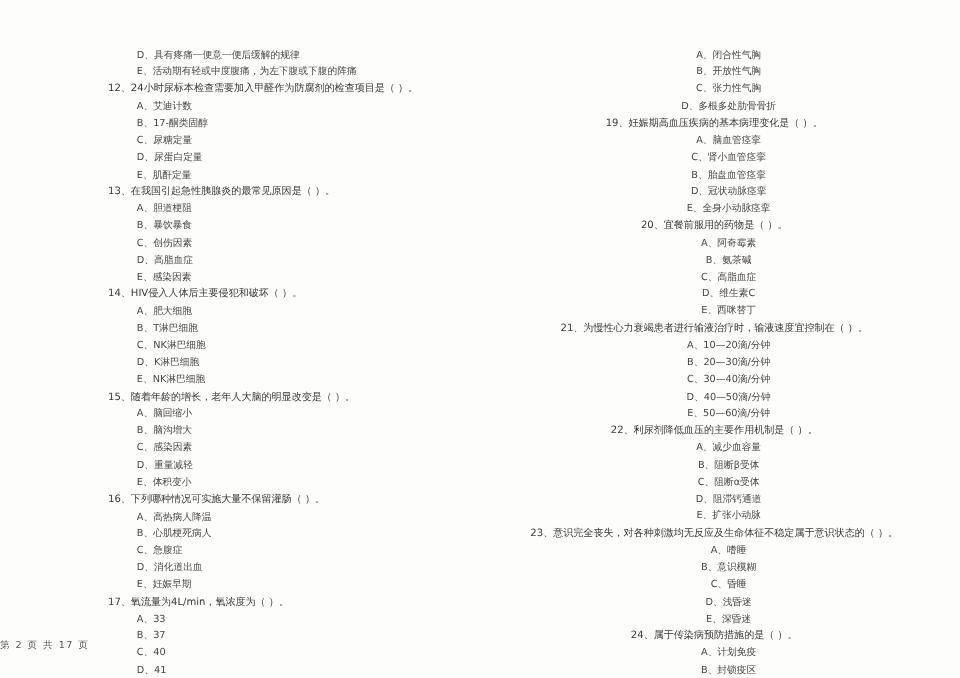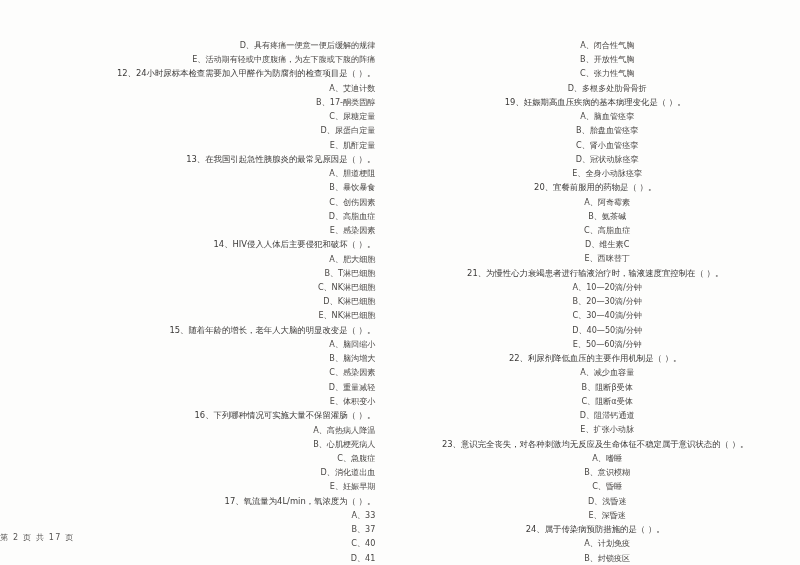--- a/index.html
+++ b/index.html
@@ -28,21 +28,21 @@
     width: 800px;
     height: 482px;
     display: flex;
     flex-direction: row;
   }
   .col {
     width: 400px;
     padding: 0 14px 0 0;
     box-sizing: border-box;
   }
-  .col-left  { padding-left: 100px; text-align: right; }
+  .col-left  { padding-left: 100px; }
   .col-right { padding-left: 425px; padding-left: 0; margin-left: 25px; text-align: center; }
   .col-right .inner { margin-left: 0; }
 
   .qblock { margin-bottom: 0px; }
   .qstem {
     font-size: 8.4px;
     line-height: 14.4px;
     text-indent: 0;
     margin-left: -10px;
     color: #2d2b29;
@@ -156,22 +156,22 @@
       <div>
         <div class="opt">A、闭合性气胸</div>
         <div class="opt">B、开放性气胸</div>
         <div class="opt">C、张力性气胸</div>
         <div class="opt">D、多根多处肋骨骨折</div>
       </div>
 
       <div class="qblock">
         <div class="qstem">19、妊娠期高血压疾病的基本病理变化是（      ）。</div>
         <div class="opt">A、脑血管痉挛</div>
+        <div class="opt">C、肾小血管痉挛</div>
         <div class="opt">B、胎盘血管痉挛</div>
-        <div class="opt">C、肾小血管痉挛</div>
         <div class="opt">D、冠状动脉痉挛</div>
         <div class="opt">E、全身小动脉痉挛</div>
       </div>
 
       <div class="qblock">
         <div class="qstem">20、宜餐前服用的药物是（      ）。</div>
         <div class="opt">A、阿奇霉素</div>
         <div class="opt">B、氨茶碱</div>
         <div class="opt">C、高脂血症</div>
         <div class="opt">D、维生素C</div>

